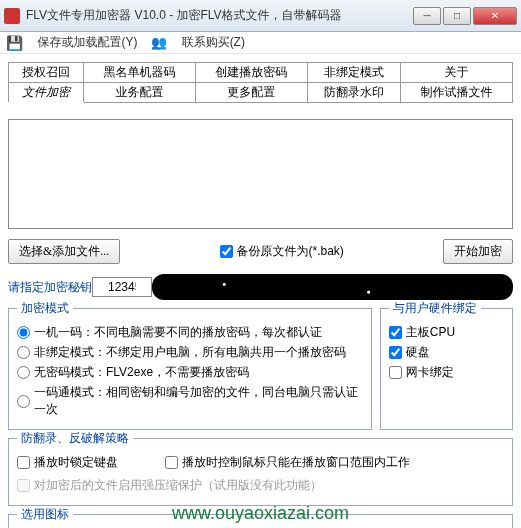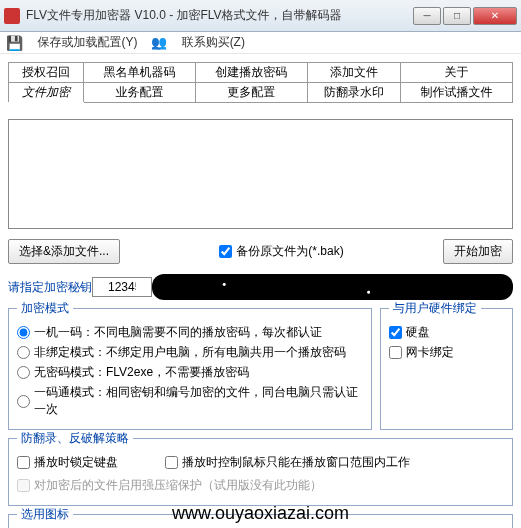--- a/index.html
+++ b/index.html
@@ -19,34 +19,34 @@
 .tabs { border-collapse: collapse; width: 100%; }
 .tabs td { border: 1px solid #999; text-align: center; font-size: 12px; height: 20px; cursor: pointer; background: #fff; }
 .tabs td.active { background: #fff; border-bottom: 1px solid #fff; font-style: italic; }
 .tabs-wrap { padding: 8px; }
 
 .content { padding: 4px 8px 0 8px; }
 
 .filelist { width: 100%; height: 110px; border: 1px solid #888; background: #fff; margin-top: 4px; }
 
 .row { display: flex; align-items: center; margin-top: 10px; font-size: 12px; gap: 10px; }
-.btn { background: linear-gradient(#fefefe,#e6e6e6); border: 1px solid #888; padding: 3px 10px; font-size: 12px; cursor: pointer; border-radius: 2px; }
+.btn { background: linear-gradient(#fefefe,#e6e6e6); border: 1px solid #888; padding: 3px 10px; font-size: 12px; cursor: pointer; border-radius: 2px; font-family: Liberation Serif, serif; }
 
 fieldset { border: 1px solid #96a8c8; padding: 4px 8px 8px 8px; font-size: 12px; }
 legend { font-size: 12px; color: #0044aa; padding: 0 4px; }
 
 .radio-row, .check-row { display: flex; align-items: center; gap: 4px; margin: 3px 0; font-size: 12px; }
 .gray { color: #999; }
 
 .inp { border: 1px solid #888; padding: 2px 15px; font-size: 12px; background: #fff; }
 
 .mode-hw { display: flex; gap: 8px; }
 .mode-hw fieldset { flex: 1; }
 
-.watermark { position: absolute; bottom: 4px; left: 0; right: 0; text-align: center; font-size: 18px; color: #000000; pointer-events: none; }
+.watermark { position: absolute; bottom: 4px; left: 0; right: 0; text-align: center; font-size: 18px; color: #15803d; pointer-events: none; }
 
 .blob { flex:1; height:26px; background:#000; border-radius:12px; position:relative; overflow:hidden; }
 .blob::before { content:""; position:absolute; inset:0; background: radial-gradient(circle at 20% 40%, #fff 1px, transparent 2px), radial-gradient(circle at 60% 70%, #fff 1px, transparent 2px); }
 
 .secret-row { display:flex; align-items:center; gap:0; margin-top:10px; font-size:12px;justify-content:flex-end; }
 </style>
 </head>
 <body>
 
 <div class="titlebar">
@@ -66,21 +66,21 @@
   <span>联系购买(Z)</span>
 </div>
 
 <div class="tabs-wrap">
   <table class="tabs">
     <tbody>
         <tr id="tabs-r1">
           <td>授权召回</td>
           <td>黑名单机器码</td>
           <td>创建播放密码</td>
-          <td>添加文件</td>
+          <td>非绑定模式</td>
           <td>关于</td>
         </tr>
     <tr id="tabs-r2">
           <td class="active">文件加密</td>
           <td>业务配置</td>
           <td>更多配置</td>
           <td>防翻录水印</td>
           <td>制作试播文件</td>
         </tr>
   </tbody>
@@ -128,20 +128,24 @@
             <input type="radio" name="mode" style="">
             <span>一码通模式：相同密钥和编号加密的文件，同台电脑只需认证一次</span>
           </label>
         </div>
     </fieldset>
     <fieldset style="flex:1">
       <legend>与用户硬件绑定</legend>
       <div id="hw-opts">
           <label class="check-row">
             <input type="checkbox" checked="" style="">
+            <span>主板CPU</span>
+          </label>
+          <label class="check-row">
+            <input type="checkbox" checked="" style="">
             <span>硬盘</span>
           </label>
           <label class="check-row">
             <input type="checkbox" style="">
             <span>网卡绑定</span>
           </label>
         </div>
     </fieldset>
   </div>
 

